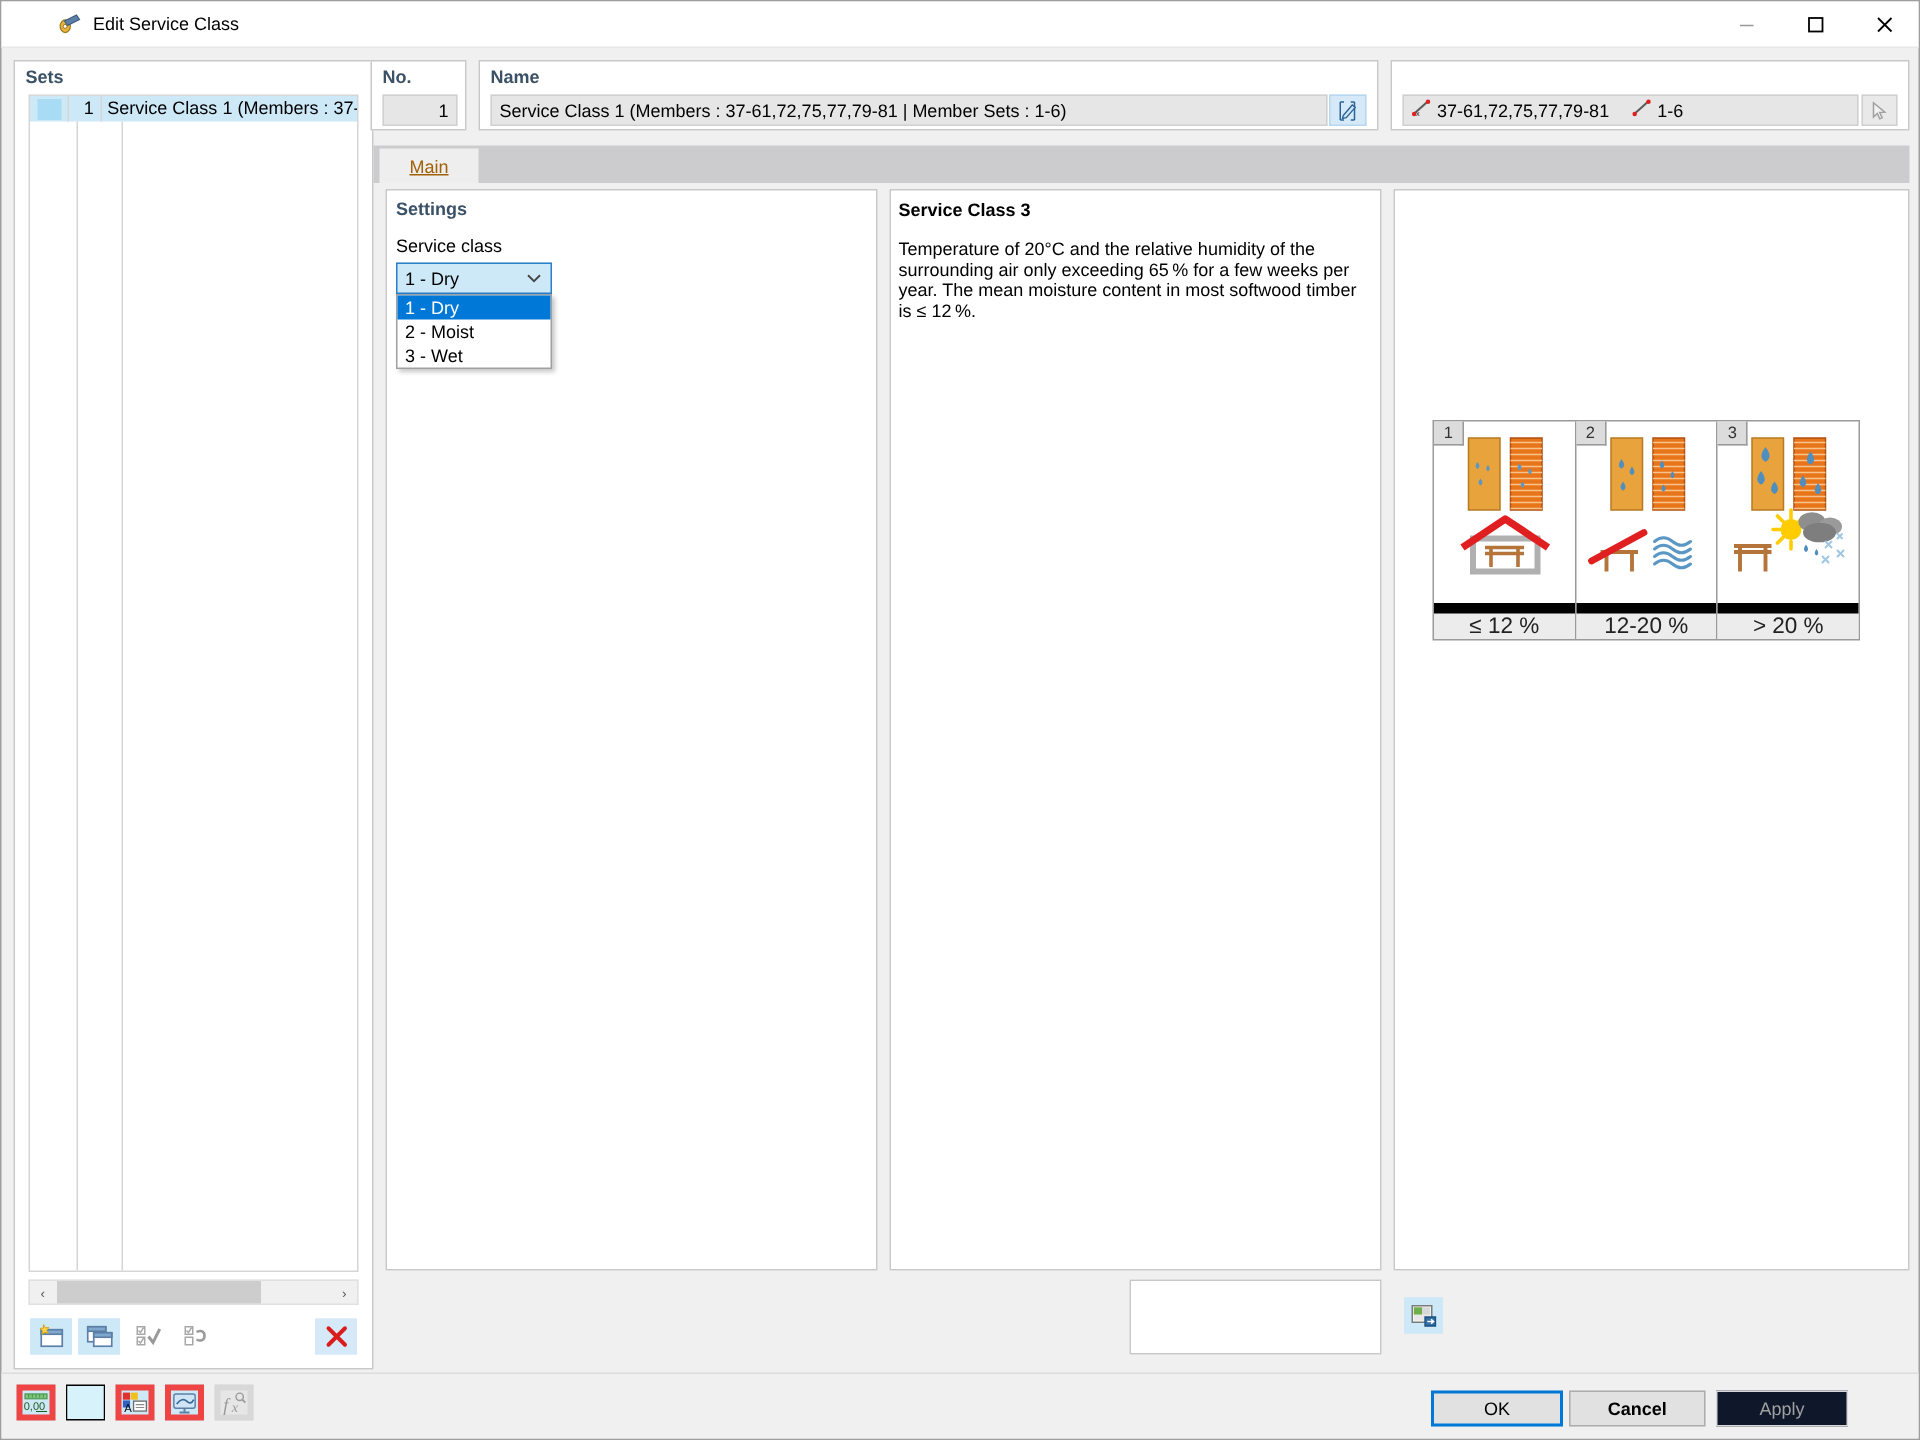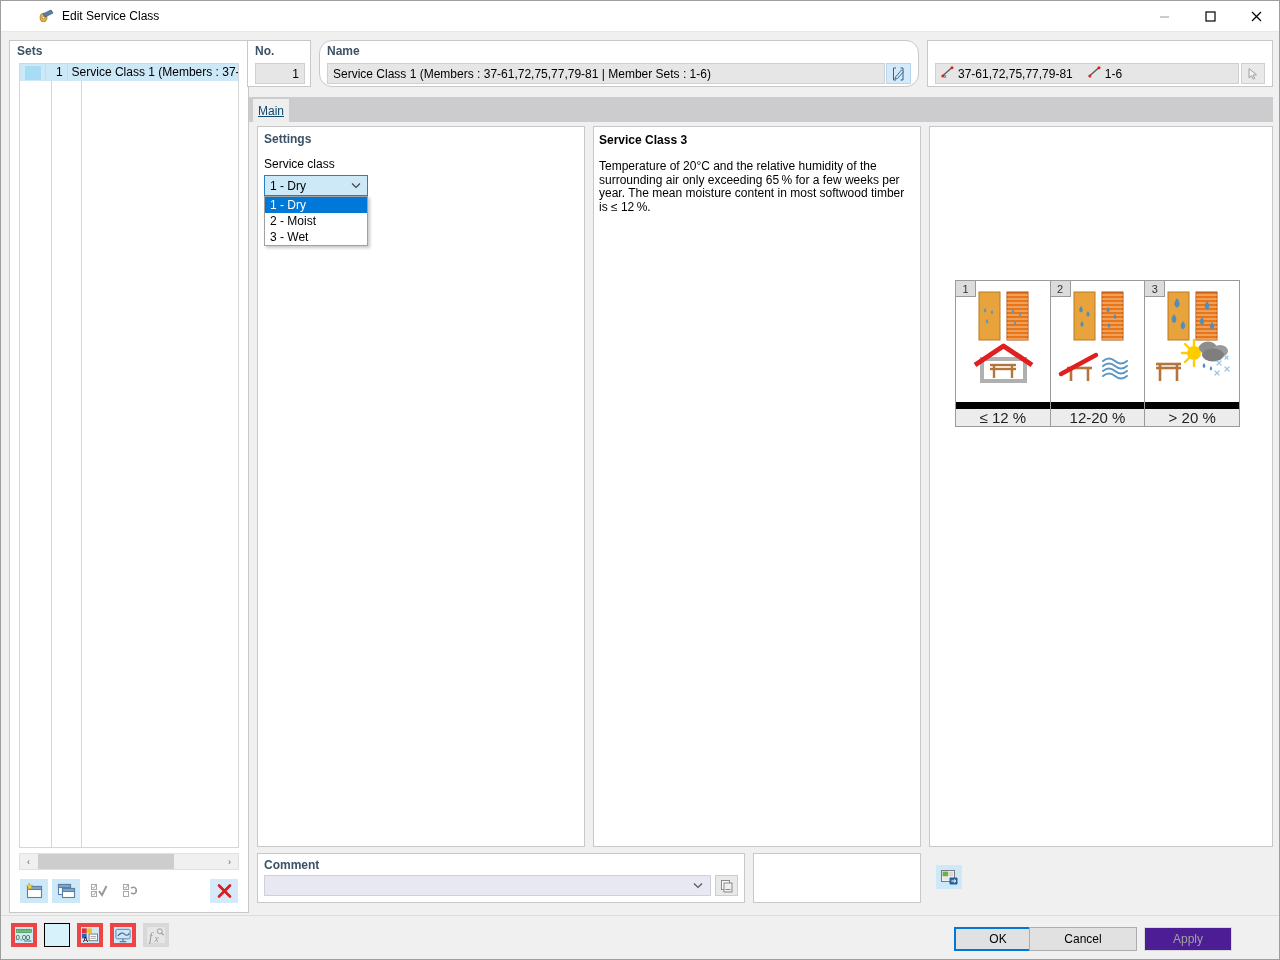--- a/index.html
+++ b/index.html
@@ -132,21 +132,21 @@
     display: flex; align-items: center; justify-content: center;
     background: transparent; border: 1px solid transparent;
   }
   .tbtn.active { background: #cde8f7; border-color: #cde8f7; }
 
   
   #no-panel { left: 246px; top: 39px; width: 64px; height: 47px; }
   #no-panel .field { position: absolute; left: 7px; top: 22px; width: 50px; justify-content: flex-end; }
 
   
-  #name-panel { left: 318px; top: 39px; width: 600px; height: 47px; border-radius: 13px; }
+  #name-panel { left: 318px; top: 39px; width: 600px; height: 47px; }
   #name-panel .field { position: absolute; left: 7px; top: 22px; width: 558px; }
   .name-edit-btn {
     position: absolute; right: 7px; top: 22px;
     width: 25px; height: 21px;
     background: #d6e9f8; border: 1px solid #b8d6ee;
     display: flex; align-items: center; justify-content: center;
   }
 
   
   #assigned-panel { left: 926px; top: 39px; width: 346px; height: 47px; }
@@ -162,24 +162,24 @@
     display: flex; align-items: center; justify-content: center;
   }
 
   
   .tabstrip {
     position: absolute; left: 248px; top: 96px; width: 1024px; height: 25px;
     background: #ccccce;
   }
   .tab {
     position: absolute; left: 4px; top: 2px;
-    height: 23px; padding: 0 5px;
+    height: 23px; padding: 0 20px;
     background: #eeeeee;
     display: flex; align-items: center;
-    font-size: 12px; color: #0c4a6e; text-decoration: underline;
+    font-size: 12px; color: #a16207; text-decoration: underline;
   }
 
   
   #settings-panel { left: 256px; top: 125px; width: 328px; height: 721px; }
   #desc-panel { left: 592px; top: 125px; width: 328px; height: 721px; }
   #image-panel { left: 928px; top: 125px; width: 344px; height: 721px; }
 
   .settings-label {
     font-size: 12px; font-weight: bold; color: #3b5166;
     position: absolute; left: 6px; top: 5px;
@@ -304,23 +304,23 @@
   .bbtn.plain { background: #e6e6e6; border-color: #d8d8d8; }
   .bbtn.colorbox { background: #ffffff; border: 1px solid #000; }
   .btn {
     height: 24px;
     background: #e1e1e1;
     border: 1px solid #adadad;
     font-size: 12px; color: #000;
     display: flex; align-items: center; justify-content: center;
   }
   .btn.primary { background: #e1e1e1; border: 2px solid #0078d7; }
-  .btn.disabled { color: #a0a0a0; background: #4c1d95; border-color: #d8d8d8; }
+  .btn.disabled { color: #a0a0a0; background: #0f172a; border-color: #d8d8d8; }
   #btn-ok { position: absolute; right: 237px; top: 11px; width: 88px; }
-  #btn-cancel { position: absolute; right: 142px; top: 11px; width: 108px; }
+  #btn-cancel { position: absolute; right: 142px; top: 11px; width: 91px; font-weight: bold; }
   #btn-apply { position: absolute; right: 47px; top: 11px; width: 88px; }
 </style>
 </head>
 <body>
 
 <div class="window">
 
   <div class="titlebar">
     <span class="app-icon">
       <svg width="16" height="16" viewBox="0 0 16 16">
@@ -645,38 +645,20 @@
                 <line x1="83" y1="75" x2="80" y2="78"></line>
             </g>
           </svg>
         </div>
         <div class="illu-foot">&gt; 20 %</div>
       </div>
 
     </div>
   </div>
 
-  <div class="grp" id="comment-panel">
-    <div class="comment-label">Comment</div>
-    <div class="comment-combo">
-      <span style="padding-left:5px"></span>
-      <span class="chev">
-        <svg width="10" height="7" viewBox="0 0 10 7">
-            <path d="M1 1.5 L5 5.5 L9 1.5" fill="none" stroke="#555" stroke-width="1.2"></path>
-          </svg>
-      </span>
-    </div>
-    <div class="comment-side-btn">
-      <svg width="14" height="14" viewBox="0 0 14 14">
-        <rect x="1.5" y="1.5" width="8" height="9" fill="#fafafa" stroke="#8a8a8a" stroke-width="1"></rect>
-        <rect x="4" y="4" width="8" height="9" fill="#f0f0f0" stroke="#8a8a8a" stroke-width="1"></rect>
-        <line x1="5.5" y1="10.5" x2="10.5" y2="10.5" stroke="#8a8a8a" stroke-width="1"></line>
-      </svg>
-    </div>
-  </div>
 
   <div class="grp" id="comment-extra"></div>
 
   <div id="img-tool-panel" style="position:absolute">
     <div class="img-tool-btn">
       <svg width="19" height="17" viewBox="0 0 19 17">
         <rect x="1.5" y="1.5" width="13" height="11" fill="#fdfdfd" stroke="#7a7a7a" stroke-width="1"></rect>
         <rect x="2.5" y="2.5" width="5.5" height="5" fill="#6fae4a"></rect>
         <rect x="8" y="2.5" width="5.5" height="5" fill="#d8d8d8"></rect>
         <rect x="2.5" y="7.5" width="11" height="4" fill="#e8e8e8"></rect>

